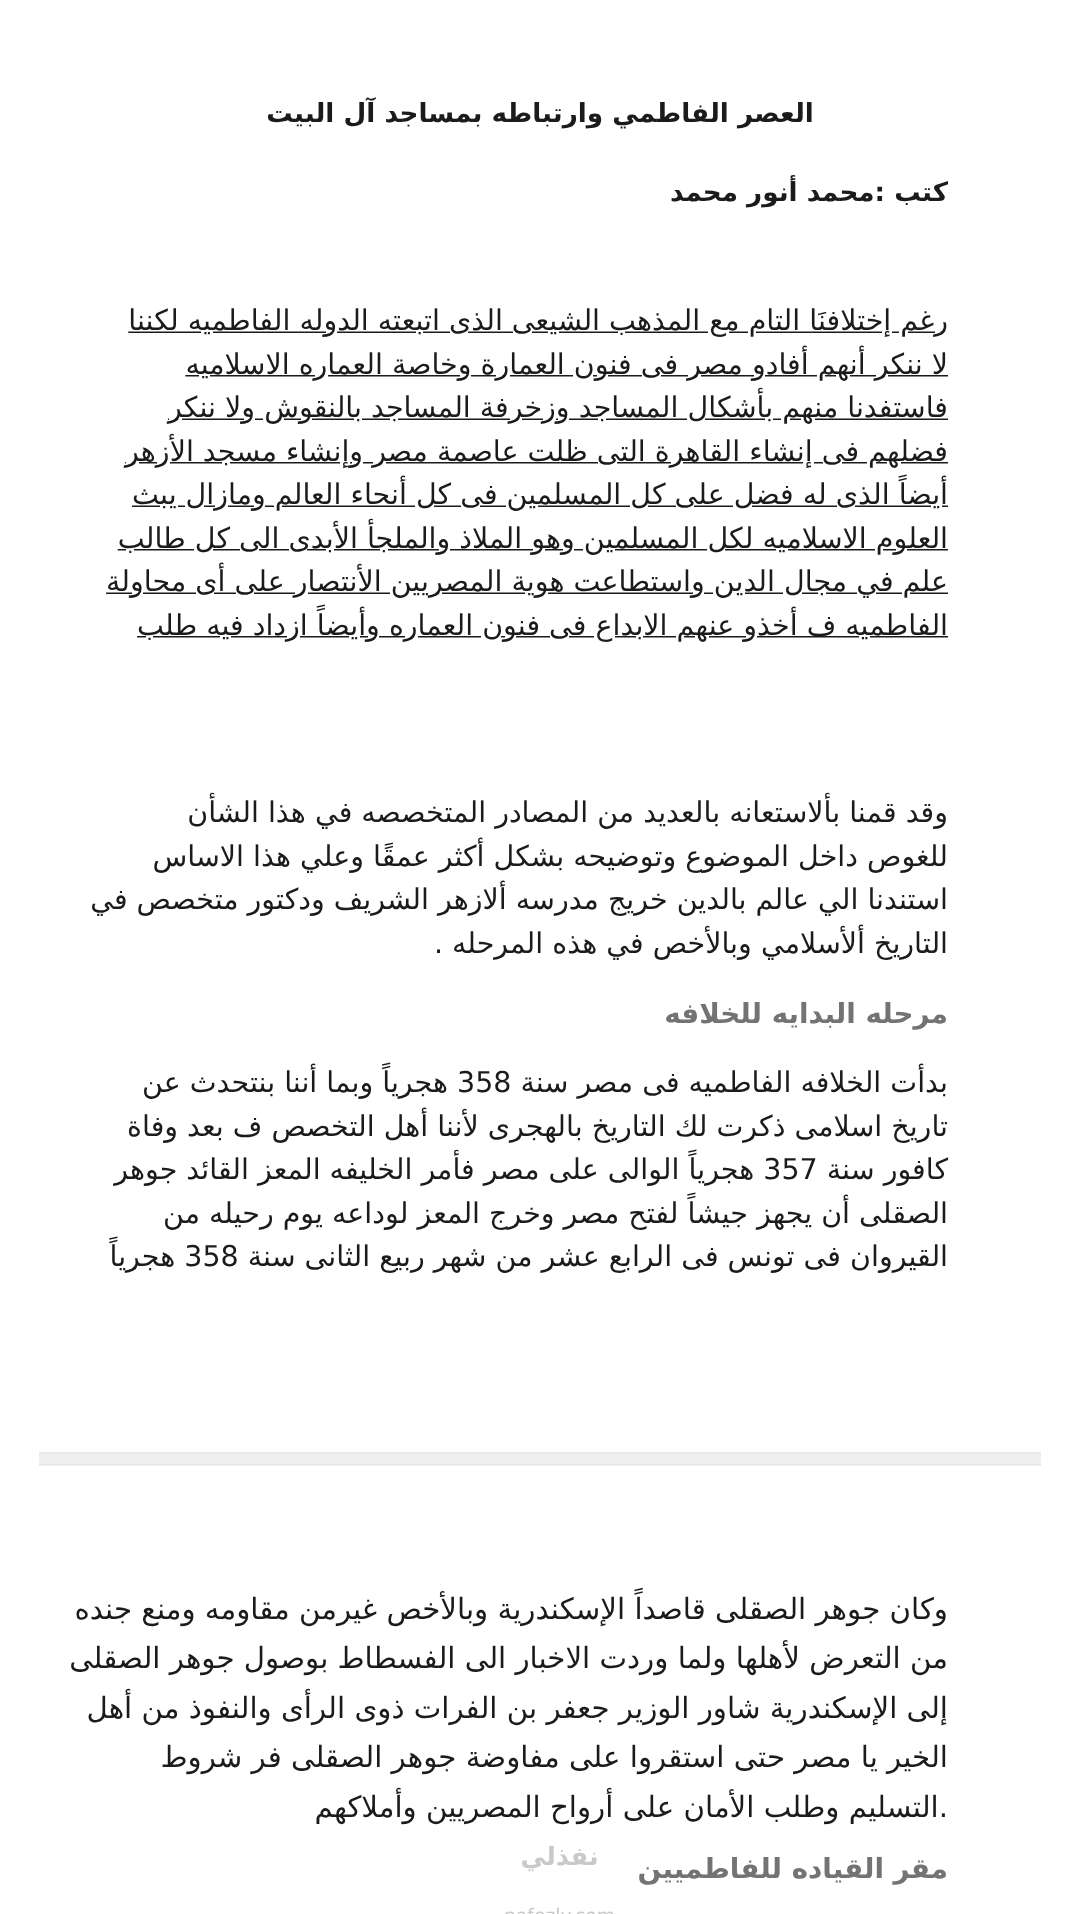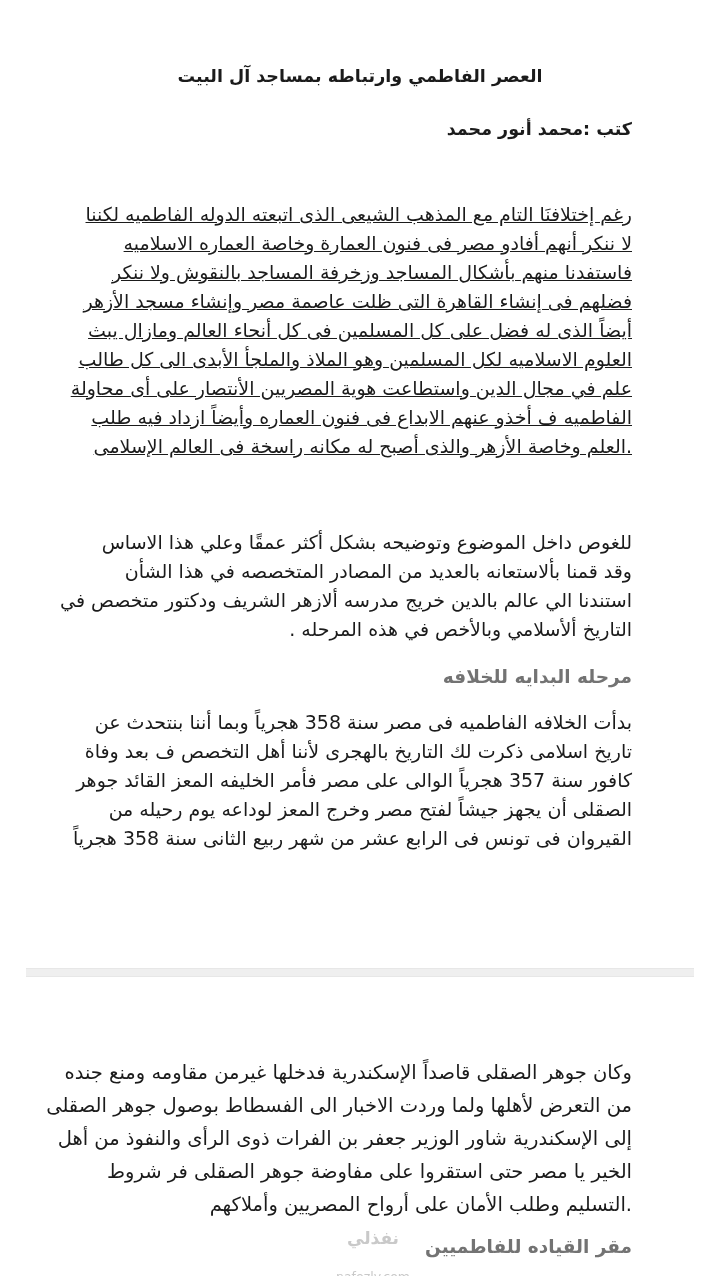--- a/index.html
+++ b/index.html
@@ -53,44 +53,43 @@
 
   <div class="para p-sm p1">
     <div class="ln">رغم إختلافنَا التام مع المذهب الشيعى الذى اتبعته الدوله الفاطميه لكننا</div>
     <div class="ln">لا ننكر أنهم أفادو مصر فى فنون العمارة وخاصة العماره الاسلاميه</div>
     <div class="ln">فاستفدنا منهم بأشكال المساجد وزخرفة المساجد بالنقوش ولا ننكر</div>
     <div class="ln">فضلهم فى إنشاء القاهرة التى ظلت عاصمة مصر وإنشاء مسجد الأزهر</div>
     <div class="ln">أيضاً الذى له فضل على كل المسلمين فى كل أنحاء العالم ومازال يبث</div>
     <div class="ln">العلوم الاسلاميه لكل المسلمين وهو الملاذ والملجأ الأبدى الى كل طالب</div>
     <div class="ln">علم في مجال الدين واستطاعت هوية المصريين الأنتصار على أى محاولة</div>
     <div class="ln">الفاطميه ف أخذو عنهم الابداع فى فنون العماره وأيضاً ازداد فيه طلب</div>
-    <div class="ln">.العلم وخاصة الأزهر والذى أصبح له مكانه راسخة فى العالم الإسلامى</div>
   </div>
 
   <div class="para p-sm p2">
+    <div class="ln">وقد قمنا بألاستعانه بالعديد من المصادر المتخصصه في هذا الشأن</div>
     <div class="ln">للغوص داخل الموضوع وتوضيحه بشكل أكثر عمقًا وعلي هذا الاساس</div>
-    <div class="ln">وقد قمنا بألاستعانه بالعديد من المصادر المتخصصه في هذا الشأن</div>
     <div class="ln">استندنا الي عالم بالدين خريج مدرسه ألازهر الشريف ودكتور متخصص في</div>
     <div class="ln">التاريخ ألأسلامي وبالأخص في هذه المرحله .</div>
   </div>
 
   <div class="heading h1">مرحله البدايه للخلافه</div>
 
   <div class="para p-sm p3">
     <div class="ln">بدأت الخلافه الفاطميه فى مصر سنة 358 هجرياً وبما أننا بنتحدث عن</div>
     <div class="ln">تاريخ اسلامى ذكرت لك التاريخ بالهجرى لأننا أهل التخصص ف بعد وفاة</div>
     <div class="ln">كافور سنة 357 هجرياً الوالى على مصر فأمر الخليفه المعز القائد جوهر</div>
     <div class="ln">الصقلى أن يجهز جيشاً لفتح مصر وخرج المعز لوداعه يوم رحيله من</div>
     <div class="ln">القيروان فى تونس فى الرابع عشر من شهر ربيع الثانى سنة 358 هجرياً</div>
   </div>
 
   <div class="page-band"></div>
 
   <div class="para p-lg p4">
-    <div class="ln">وكان جوهر الصقلى قاصداً الإسكندرية فدخلها  غيرمن مقاومه ومنع جنده</div>
+    <div class="ln">وكان جوهر الصقلى قاصداً الإسكندرية وبالأخص  غيرمن مقاومه ومنع جنده</div>
     <div class="ln">من التعرض لأهلها ولما وردت الاخبار الى الفسطاط  بوصول جوهر الصقلى</div>
     <div class="ln">إلى الإسكندرية  شاور الوزير جعفر بن الفرات ذوى الرأى والنفوذ من أهل</div>
     <div class="ln">الخير يا مصر حتى استقروا على مفاوضة جوهر الصقلى فر شروط</div>
     <div class="ln">.التسليم وطلب الأمان على أرواح المصريين وأملاكهم</div>
   </div>
 
   <div class="heading h2">مقر القياده للفاطميين</div>
 
   <div class="watermark">
     <div class="wm-logo">نفذلي</div>

